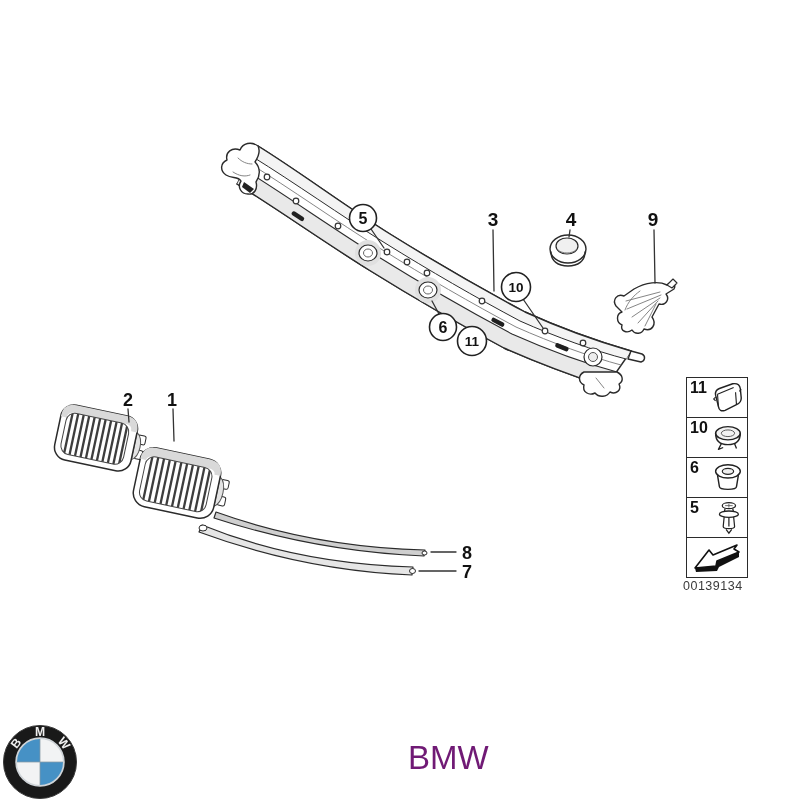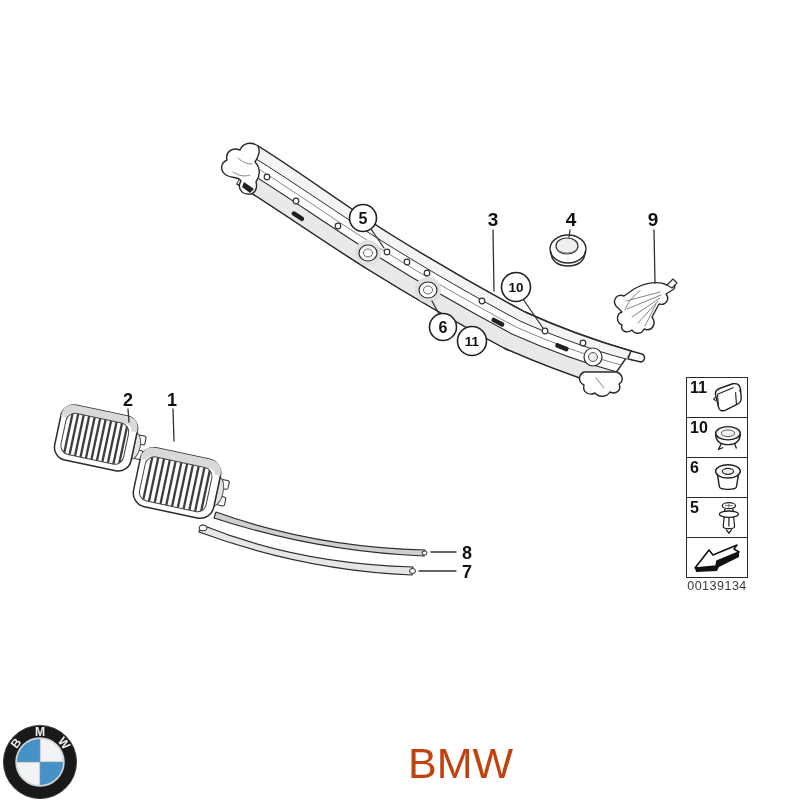--- a/index.html
+++ b/index.html
@@ -13,24 +13,24 @@
   .wh{fill:#fff;stroke:#2b2b2b;stroke-width:1.4;stroke-linejoin:round;}
   
   #legend{position:absolute;left:686px;top:377px;width:62px;height:201px;
           border:1.6px solid #2b2b2b;background:#fff;box-sizing:border-box;
           display:flex;flex-direction:column;}
   .lcell{position:relative;flex:1 1 0;border-bottom:1.6px solid #2b2b2b;}
   .lcell:last-child{border-bottom:none;}
   .lnum{position:absolute;left:3px;top:1px;font-size:16px;font-weight:bold;color:#111;line-height:1.1;}
   .licon{position:absolute;right:1px;top:50%;transform:translateY(-50%);}
   .licon-full{position:absolute;left:50%;top:50%;transform:translate(-50%,-50%);}
-  #legend-code{position:absolute;left:683px;top:579px;width:68px;text-align:center;
+  #legend-code{position:absolute;left:683px;top:579px;width:68px;
                font-size:12.5px;color:#3a3a3a;letter-spacing:0.5px;}
   
-  #footer-text{position:absolute;left:408px;top:739px;font-size:43px;color:#c2410c;
+  #footer-text{position:absolute;left:408px;top:739px;font-size:33px;color:#701a75;
                white-space:nowrap;display:flex;gap:13px;}
   #bmw-logo{position:absolute;left:1px;top:724px;}
 </style>
 </head>
 <body>
 
 <div id="page">
 
   
   <svg width="800" height="800" viewBox="0 0 800 800">

